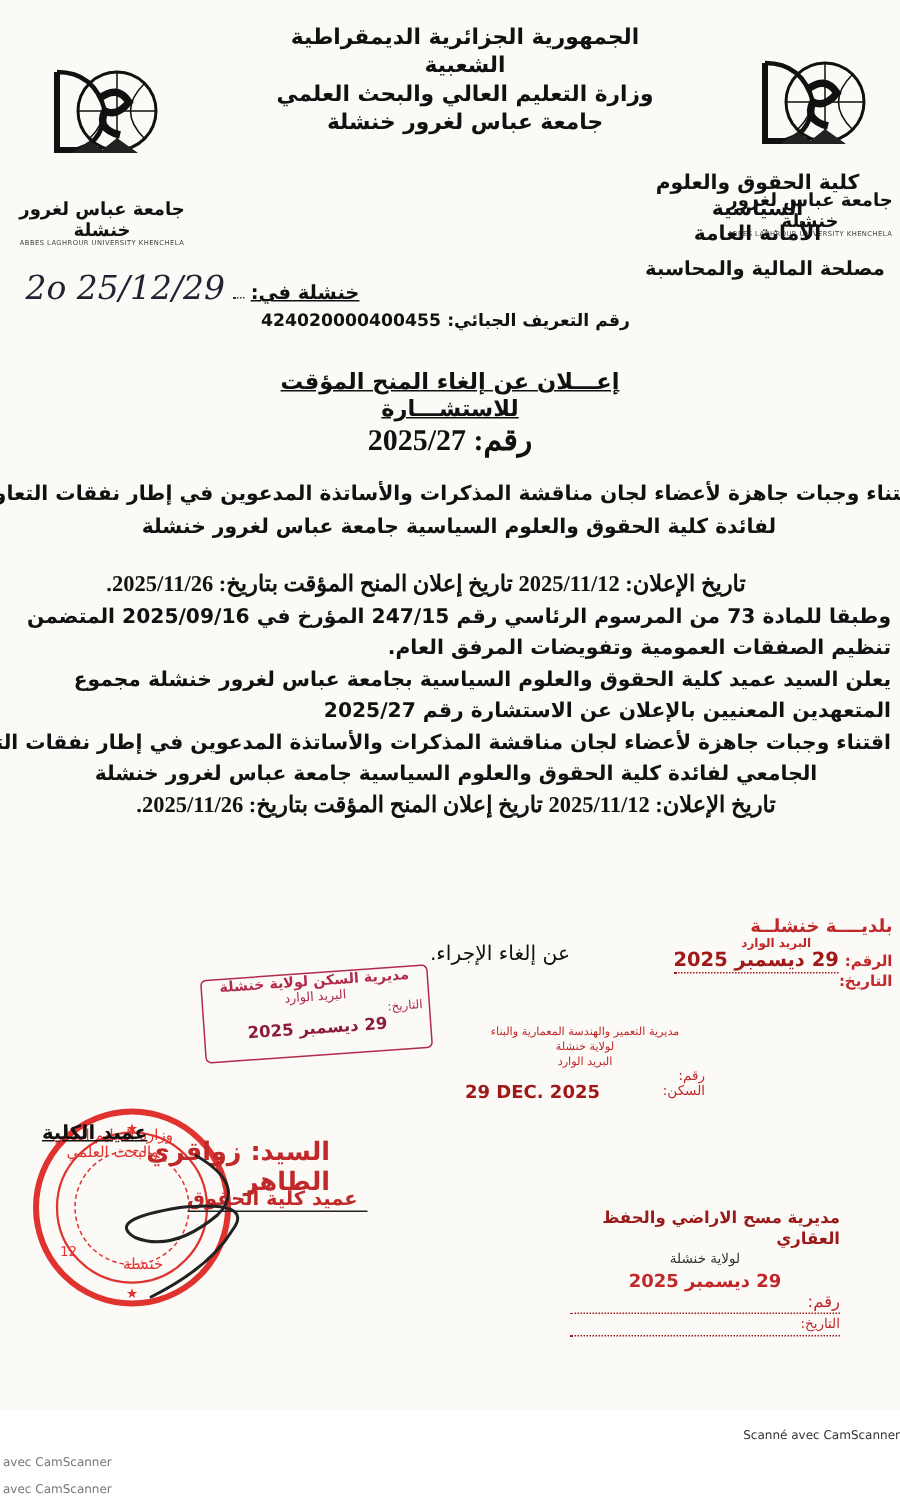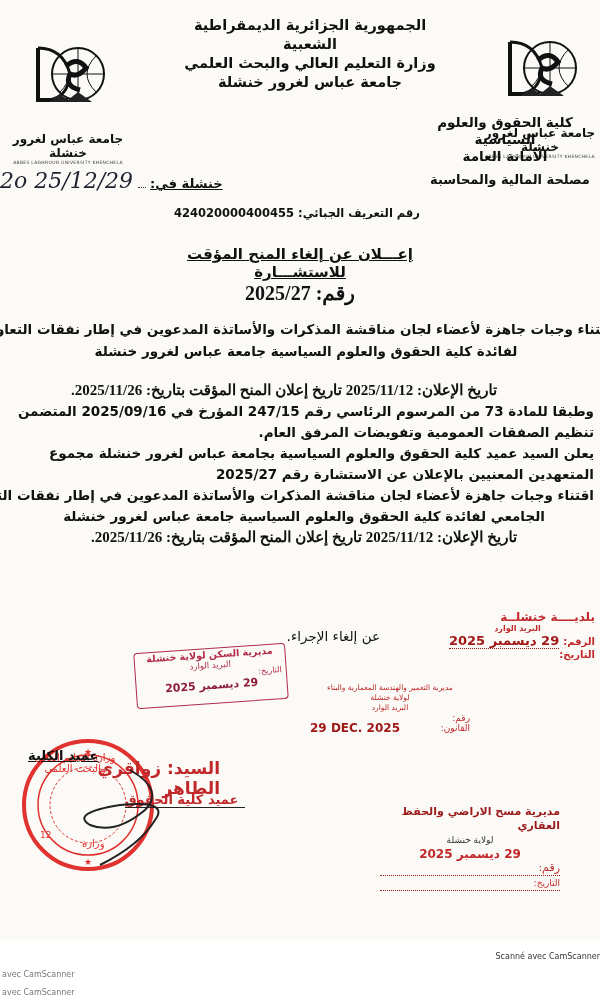--- a/index.html
+++ b/index.html
@@ -7,21 +7,21 @@
          font-family:"DejaVu Sans", sans-serif; color:#111; }
   .page { position:absolute; left:0; top:0; width:600px; height:940px; background:#fbfaf6; overflow:hidden; }
   .abs { position:absolute; }
   .rtl { direction:rtl; unicode-bidi:plaintext; }
   .hdr { left:170px; top:16px; width:280px; text-align:center; font-weight:bold; font-size:14.5px; line-height:19px; }
   .logo { width:120px; height:100px; }
   .logo-cap { font-size:12px; font-weight:bold; text-align:center; width:120px; }
   .logo-sub { font-size:4.5px; text-align:center; width:120px; color:#444; letter-spacing:0.3px; }
   .fac { right:0; top:114px; width:190px; text-align:center; font-weight:bold; font-size:13.5px; line-height:17px; }
   .svc { right:0; top:172px; width:180px; text-align:center; font-weight:bold; font-size:13px; }
-  .date-line { left:0; top:168px; width:280px; font-size:13px; font-weight:bold; }
+  .date-line { left:0; top:180px; width:280px; font-size:13px; font-weight:bold;padding-left:17px; }
   .hand { font-family:"DejaVu Serif", serif; font-style:italic; font-size:22px; color:#223; font-weight:normal; }
   .taxid { right:180px; top:206px; font-size:11.5px; font-weight:bold; }
   .title { left:150px; top:245px; width:300px; text-align:center; font-size:15px; font-weight:bold; text-decoration:underline; }
   .num { left:180px; top:281px; width:240px; text-align:center; font-size:20px; font-weight:bold; font-family:"Liberation Serif", serif; }
   .para { right:6px; width:580px; font-size:13.5px; font-weight:bold; line-height:21px; text-align:right; }
   .center { text-align:center; }
   .red { color:#c0282a; }
   .stamp-box { border:1.5px solid #b22b4a; border-radius:4px; color:#b22b4a; font-size:9px; text-align:center; }
   .footer-note { font-size:8px; color:#777; }
 </style>
@@ -116,34 +116,34 @@
     <div style="font-size:8px;text-align:right;padding-right:4px;">التاريخ:</div>
     <div style="font-size:11px;font-weight:bold;color:#8c1c3a;">29 ديسمبر 2025</div>
   </div>
 
   <div class="abs rtl red" style="left:310px;top:683px;width:160px;text-align:center;font-size:7.5px;line-height:10px;">
     <div>مديرية التعمير والهندسة المعمارية والبناء</div>
     <div>لولاية خنشلة</div>
     <div>البريد الوارد</div>
     <div style="text-align:right;font-size:9px;">رقم:</div>
     <div style="display:flex;justify-content:space-between;font-size:9px;">
-      <span>القانون:</span>
+      <span>السكن:</span>
       <span style="direction:ltr;font-size:12px;font-weight:bold;color:#a01818;">29 DEC. 2025</span>
     </div>
   </div>
 
   <svg class="abs" style="left:18px;top:735px;" width="140" height="140" viewBox="0 0 140 140">
     <circle cx="70" cy="70" r="64" fill="none" stroke="#e0322f" stroke-width="4"></circle>
     <circle cx="70" cy="70" r="50" fill="none" stroke="#e0322f" stroke-width="1.5"></circle>
     <circle cx="70" cy="70" r="38" fill="none" stroke="#e0322f" stroke-width="1" stroke-dasharray="3 2"></circle>
     <text x="70" y="20" text-anchor="middle" font-size="9" fill="#e0322f" font-family="DejaVu Sans, sans-serif">★</text>
     <text x="70" y="130" text-anchor="middle" font-size="9" fill="#e0322f" font-family="DejaVu Sans, sans-serif">★</text>
   </svg>
   <div class="abs rtl" style="left:20px;top:752px;width:110px;font-size:10px;color:#e0322f;text-align:center;">وزارة التعليم العالي والبحث العلمي</div>
-  <div class="abs rtl" style="left:82px;top:838px;font-size:10px;color:#e0322f;">وزارة</div>
+  <div class="abs rtl" style="left:82px;top:838px;font-size:10px;color:#e0322f;">خنشلة</div>
   <div class="abs" style="left:40px;top:830px;font-size:9px;color:#e0322f;">12</div>
 
   <div class="abs rtl" style="left:28px;top:748px;font-size:13px;font-weight:bold;text-decoration:underline;">عميد الكلية</div>
   <div class="abs rtl red" style="left:90px;top:758px;width:130px;font-size:17px;font-weight:bold;text-align:right;">السيد: زواقري الطاهر</div>
   <div class="abs rtl red" style="left:125px;top:792px;width:120px;font-size:13px;font-weight:bold;text-align:left;border-bottom:1.5px solid #222;">عميد كلية الحقوق</div>
   <svg class="abs" style="left:60px;top:765px;" width="130" height="110" viewBox="0 0 130 110">
     <path d="M70 5 Q105 25 85 45 Q55 70 30 60 Q10 48 60 40 Q110 35 95 55 Q80 80 40 100" fill="none" stroke="#222" stroke-width="2"></path>
   </svg>
 
   <div class="abs rtl red" style="left:380px;top:805px;width:180px;font-size:11px;line-height:14px;">

